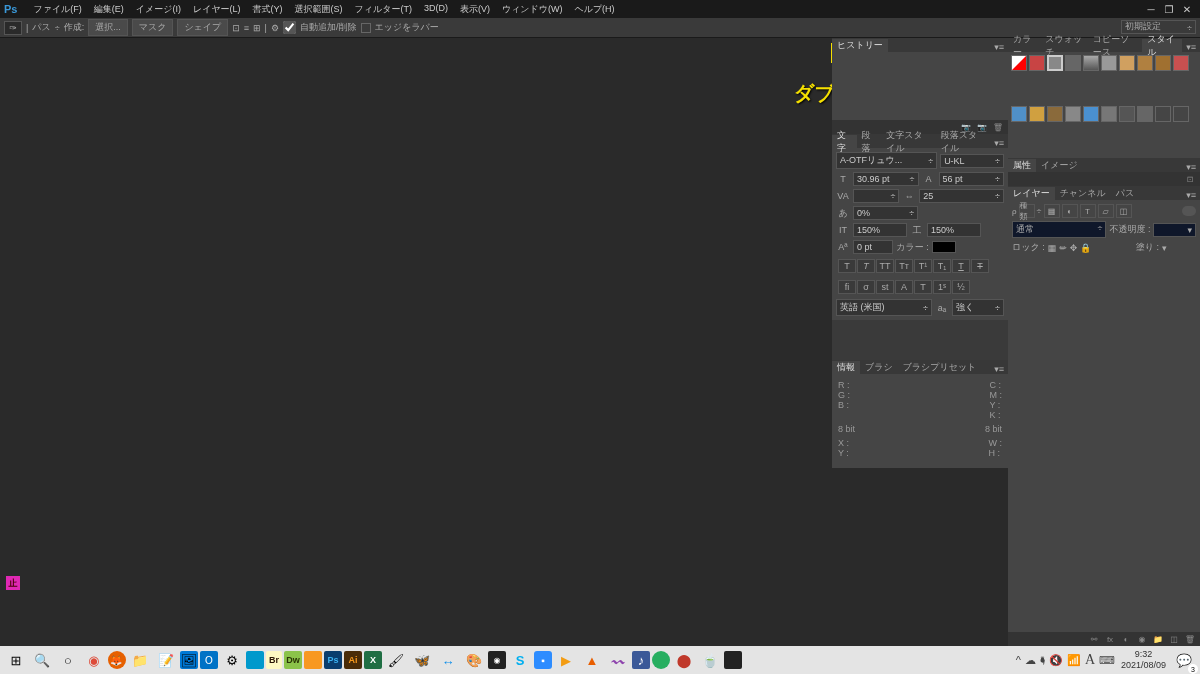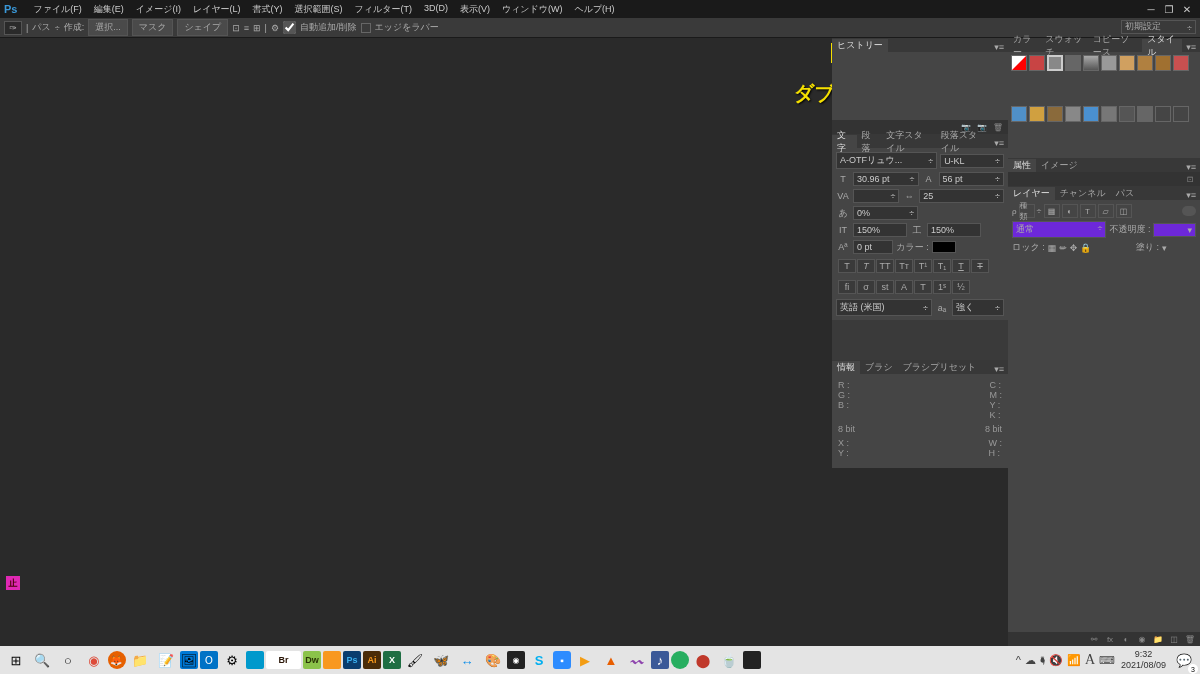--- a/index.html
+++ b/index.html
@@ -65,21 +65,21 @@
 
 
 .info-panel { padding: 6px; font-size: 9px; color: #999; }
 .info-row { display: flex; justify-content: space-between; margin-bottom: 4px; }
 
 
 .layers-body { padding: 4px; font-size: 9px; }
 .layer-filter-row{display:flex;gap:2px;align-items:center;margin-bottom:3px;}
 .layer-filter-row .f{width:16px;height:14px;border:1px solid #555;display:flex;align-items:center;justify-content:center;font-size:8px;}
 .layer-opts { display: flex; gap: 3px; align-items: center; margin-bottom: 3px; }
-.layer-opts .sel { background: #6d28d9; border: 1px solid #555; padding: 1px 3px; flex: 1; display:flex;justify-content:space-between; }
+.layer-opts .sel { background: #0f172a; border: 1px solid #555; padding: 1px 3px; flex: 1; display:flex;justify-content:space-between; }
 .layer-lock-row{display:flex;gap:3px;align-items:center;}
 
 
 .taskbar { position: absolute; bottom: 0; left: 0; right: 0; height: 28px; background: #e4e4e4; display: flex; align-items: center; padding: 0 4px; gap: 2px; }
 .task-icon { width: 24px; height: 24px; display: flex; align-items: center; justify-content: center; font-size: 13px; border-radius: 2px; }
 .task-spacer { flex: 1; }
 .task-clock { font-size: 9px; color: #333; text-align: center; line-height: 1.2; padding: 0 4px; }
 .tray { display: flex; align-items: center; gap: 4px; color: #444; font-size: 11px; }
 
 .panel-footer{height:14px;background:#333;display:flex;justify-content:flex-end;gap:2px;padding:0 3px;align-items:center;}
@@ -434,21 +434,21 @@
   <div class="task-icon">🔍</div>
   <div class="task-icon">○</div>
   <div class="task-icon" style="color:#dd4b39">◉</div>
   <div class="task-icon" style="background:#e66000;color:#fff;border-radius:50%;width:18px;height:18px;font-size:10px">🦊</div>
   <div class="task-icon" style="color:#d9a22b">📁</div>
   <div class="task-icon" style="color:#5a9bd5">📝</div>
   <div class="task-icon" style="background:#0078d4;width:18px;height:18px">🖼</div>
   <div class="task-icon" style="background:#0072c6;color:#fff;width:18px;height:18px;font-size:10px">O</div>
   <div class="task-icon">⚙</div>
   <div class="task-icon" style="background:#0099cc;width:18px;height:18px"></div>
-  <div class="task-icon" style="background:#ffffff;color:#2a1506;width:35px;height:18px;font-size:9px;font-weight:bold">Br</div>
+  <div class="task-icon" style="background:#fef9c3;color:#2a1506;width:16px;height:18px;font-size:9px;font-weight:bold">Br</div>
   <div class="task-icon" style="background:#8bc34a;color:#2a3506;width:18px;height:18px;font-size:9px;font-weight:bold">Dw</div>
   <div class="task-icon" style="background:#f89820;width:18px;height:18px"></div>
   <div class="task-icon" style="background:#0a3d6e;color:#3ab0f0;width:18px;height:18px;font-size:9px;font-weight:bold">Ps</div>
   <div class="task-icon" style="background:#4a2c08;color:#f8991c;width:18px;height:18px;font-size:9px;font-weight:bold">Ai</div>
   <div class="task-icon" style="background:#1f6e43;color:#fff;width:18px;height:18px;font-size:9px;font-weight:bold">X</div>
   <div class="task-icon">🖌</div>
   <div class="task-icon" style="color:#e67e22">🦋</div>
   <div class="task-icon" style="color:#0e8ee9">↔</div>
   <div class="task-icon">🎨</div>
   <div class="task-icon" style="background:#222;color:#fff;width:18px;height:18px;font-size:8px">◉</div>

